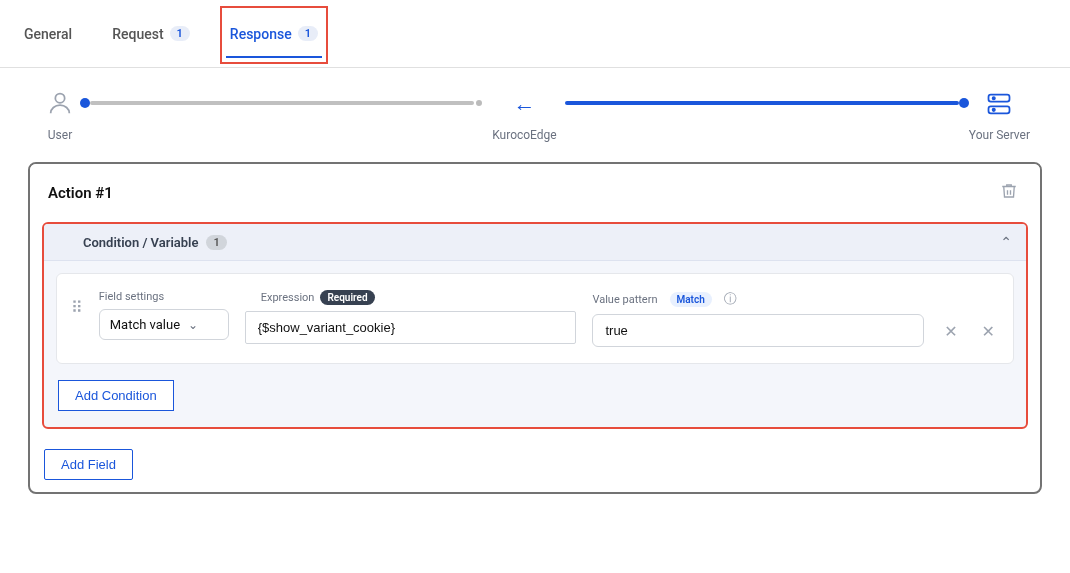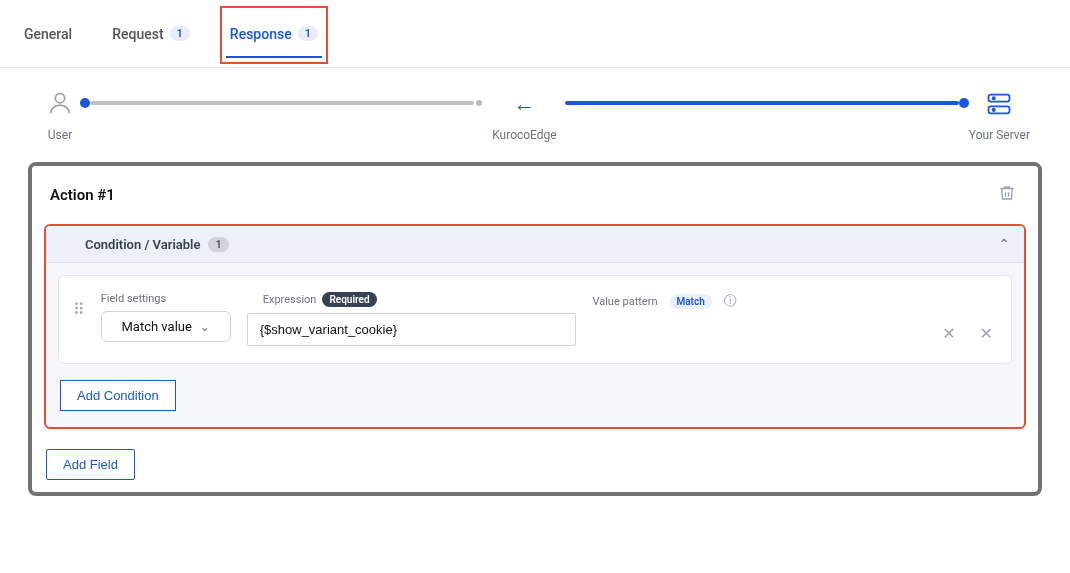--- a/index.html
+++ b/index.html
@@ -60,21 +60,21 @@
       background: #bbb;
       border: 2px solid #fff;
       flex-shrink: 0;
     }
 
     
     .main-content {
       padding: 12px 28px 20px;
     }
     .action-card {
-      border: 4px solid #737373;
+      border: 2px solid #737373;
       border-radius: 8px;
       overflow: hidden;
     }
     .action-header {
       display: flex;
       align-items: center;
       justify-content: space-between;
       padding: 14px 18px;
       background: #fff;
     }
@@ -159,21 +159,21 @@
       min-width: 130px;
     }
     .field-settings-label {
       font-size: 11px;
       color: #6b7280;
       margin-bottom: 2px;
     }
     .field-select {
       display: flex;
       align-items: center;
-      justify-content: center;
+      justify-content: flex-start;
       border: 1px solid #d1d5db;
       border-radius: 6px;
       padding: 7px 10px;
       background: #fff;
       cursor: pointer;
       font-size: 13px;
       color: #111;
       gap: 8px;
     }
     .chevron-down {
@@ -434,20 +434,21 @@
           </div>
           <input class="expr-input" type="text" value="{$show_variant_cookie}" style="">
         </div>
 
         <div class="value-pattern-block">
           <div class="vp-header">
             <span class="vp-label">Value pattern</span>
             <span class="match-badge">Match</span>
             <span class="info-icon">ⓘ</span>
           </div>
+          <input class="vp-input" type="text" value="true" style="">
         </div>
 
         <button class="row-clear-btn">✕</button>
 
         <button class="row-delete-btn">✕</button>
       </div>
 
       <div class="add-condition-row">
         <button class="add-condition-btn">Add Condition</button>
       </div>

